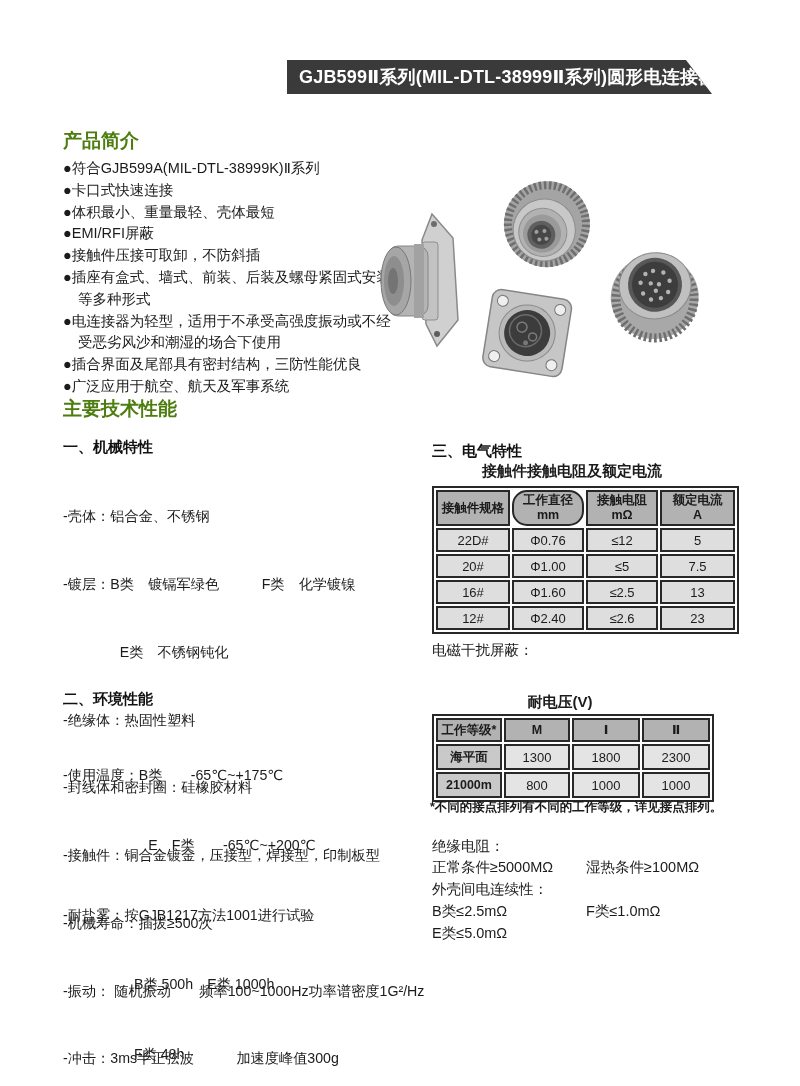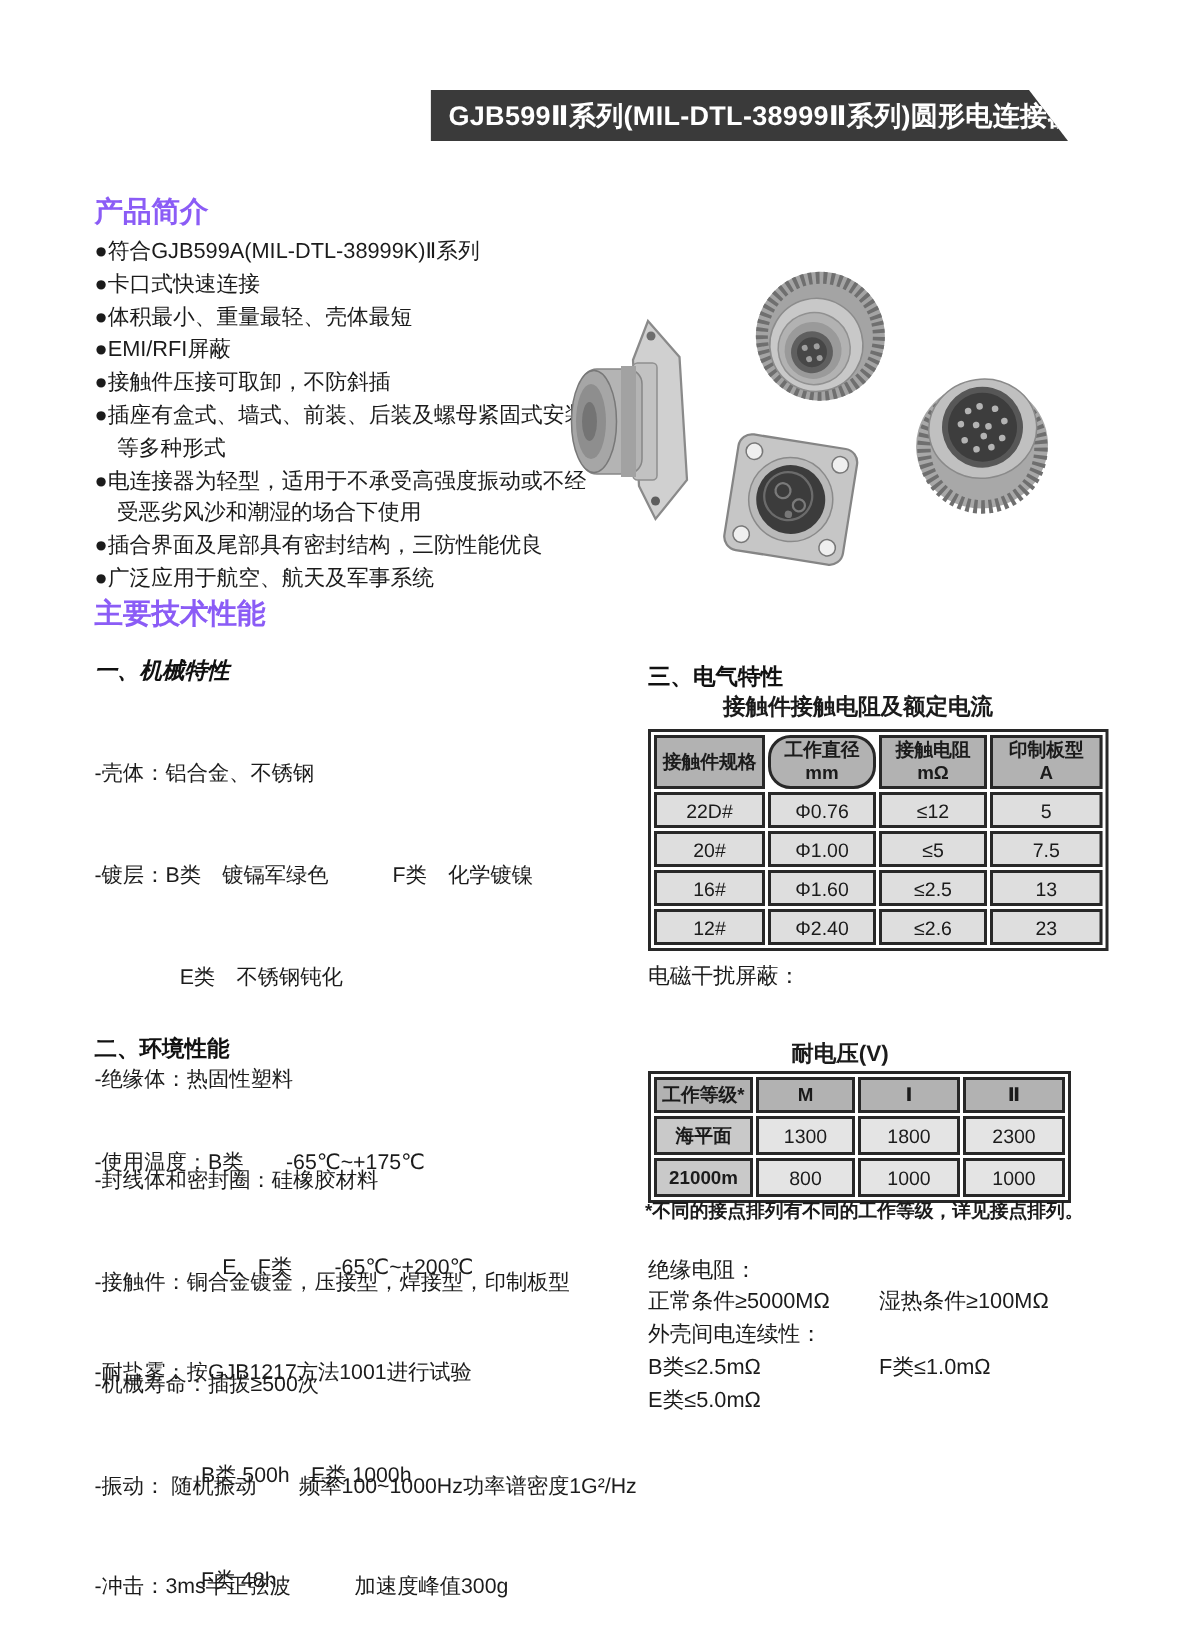--- a/index.html
+++ b/index.html
@@ -9,21 +9,21 @@
   }
   
   .banner{
     position:absolute;left:287px;top:60px;width:425px;height:34px;
     background:#3a3a3a;color:#ffffff;
     clip-path:polygon(0 0,calc(100% - 26px) 0,100% 100%,0 100%);
     display:flex;align-items:center;padding-left:12px;box-sizing:border-box;
     font-size:18px;font-weight:bold;white-space:nowrap;letter-spacing:0.2px;
   }
   
-  .heading-lg{position:absolute;font-size:19px;font-weight:bold;color:#8b5cf6;}
+  .heading-lg{position:absolute;font-size:19px;font-weight:bold;color:#4d7c0f;}
   .heading-sm{position:absolute;font-size:15px;font-weight:bold;color:#111;}
   
   .intro-list{position:absolute;left:63px;top:158px;width:333px;font-size:14.5px;line-height:21.8px;}
   .bullet{text-indent:-15px;padding-left:15px;}
   
   .mech-lines{position:absolute;left:63px;top:460px;width:380px;font-size:14.2px;line-height:22.6px;white-space:pre;}
   .env-lines{position:absolute;left:63px;top:718px;width:360px;font-size:14.2px;line-height:23.2px;white-space:pre-wrap;}
   .spec-line{min-height:1em;}
   
   .caption{position:absolute;font-size:15px;font-weight:bold;text-align:center;}
@@ -132,21 +132,21 @@
         <circle cx="44" cy="32" r="2.2" fill="#b3b3b3"></circle>
         <circle cx="48" cy="42" r="2.2" fill="#b3b3b3"></circle>
         <circle cx="56" cy="44" r="2.2" fill="#b3b3b3"></circle>
         <circle cx="52" cy="50" r="2.2" fill="#b3b3b3"></circle>
       </g>
     </svg>
   </div>
 
   <div class="heading-lg" style="left:63px;top:396px;">主要技术性能</div>
 
-  <div class="heading-sm" style="left:63px;top:438px;font-style:italic;">一、机械特性</div>
+  <div class="heading-sm" style="left:63px;top:438px;">一、机械特性</div>
   <div class="mech-lines">
     <div class="spec-line">-壳体：铝合金、不锈钢</div>
     <div class="spec-line">-镀层：B类　镀镉军绿色　　　F类　化学镀镍</div>
     <div class="spec-line">　　　　E类　不锈钢钝化</div>
     <div class="spec-line">-绝缘体：热固性塑料</div>
     <div class="spec-line">-封线体和密封圈：硅橡胶材料</div>
     <div class="spec-line">-接触件：铜合金镀金，压接型，焊接型，印制板型</div>
     <div class="spec-line">-机械寿命：插拔≥500次</div>
     <div class="spec-line">-振动： 随机振动　　频率100~1000Hz功率谱密度1G²/Hz</div>
     <div class="spec-line">-冲击：3ms半正弦波　　　加速度峰值300g</div>
@@ -176,21 +176,21 @@
         </th>
         <th class="c1">
           <div>工作直径</div>
           <div>mm</div>
         </th>
         <th class="c2">
           <div>接触电阻</div>
           <div>mΩ</div>
         </th>
         <th class="c3">
-          <div>印制板型</div>
+          <div>额定电流</div>
           <div>A</div>
         </th>
       </tr>
     </thead>
     <tbody>
       <tr>
         <td>22D#</td>
         <td>Φ0.76</td>
         <td>≤12</td>
         <td>5</td>

